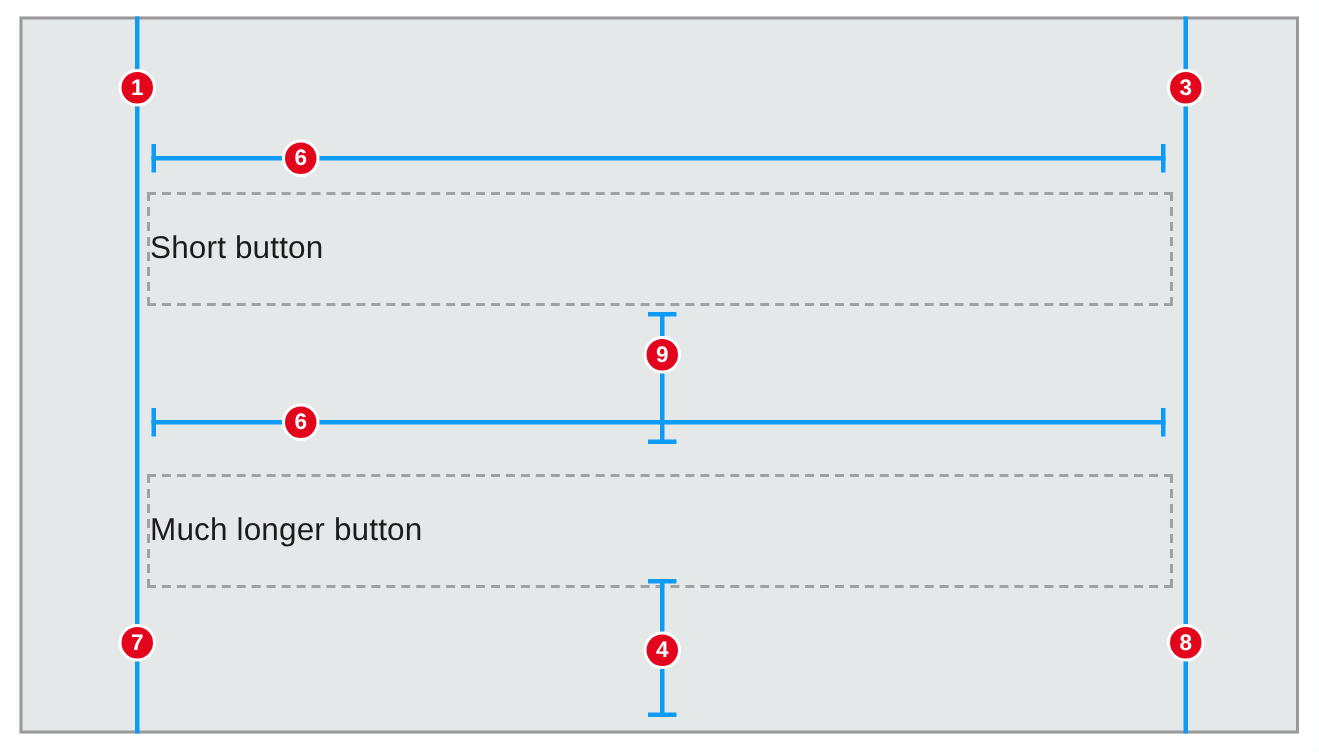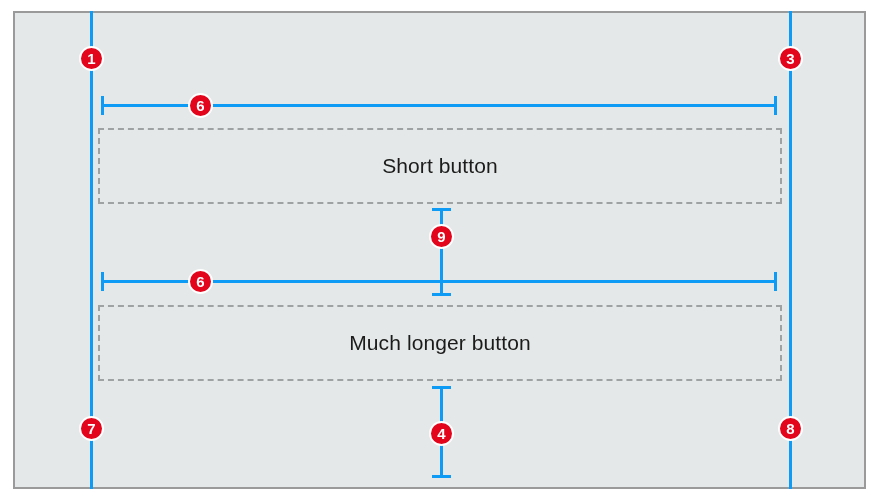--- a/index.html
+++ b/index.html
@@ -40,21 +40,21 @@
     background: #0d9bf5;
   }
 
   
   .btn-outline {
     position: absolute;
     box-sizing: border-box;
     border: 2px dashed #9fa2a2;
     display: flex;
     align-items: center;
-    justify-content: center;
+    justify-content: flex-start;
   }
   .btn-label {
     font-size: 21px;
     color: #1b1b1b;
     font-family: "Liberation Sans", sans-serif;
     letter-spacing: 0.1px;
     white-space: nowrap;
   }
 
   
@@ -119,21 +119,21 @@
 
   <div class="frame"></div>
 
   <div class="vguide" style="left:90px; top:11px; height:478px;"></div>
   <div class="vguide" style="left:789px; top:11px; height:478px;"></div>
 
   <div class="btn-outline" style="left:98px; top:128px; width:684px; height:76px;">
     <span class="btn-label">Short button</span>
   </div>
 
-  <div class="btn-outline" style="left:98px; top:305px; width:684px; height:76px;">
+  <div class="btn-outline" style="left:98px; top:316px; width:684px; height:76px;">
     <span class="btn-label">Much longer button</span>
   </div>
 
   <div class="dim-h" style="left:101px; top:104px; width:676px;"></div>
 
   <div class="dim-h" style="left:101px; top:280px; width:676px;"></div>
 
   <div class="dim-v" style="left:440px; top:208px; height:88px;"></div>
 
   <div class="dim-v" style="left:440px; top:386px; height:92px;"></div>

